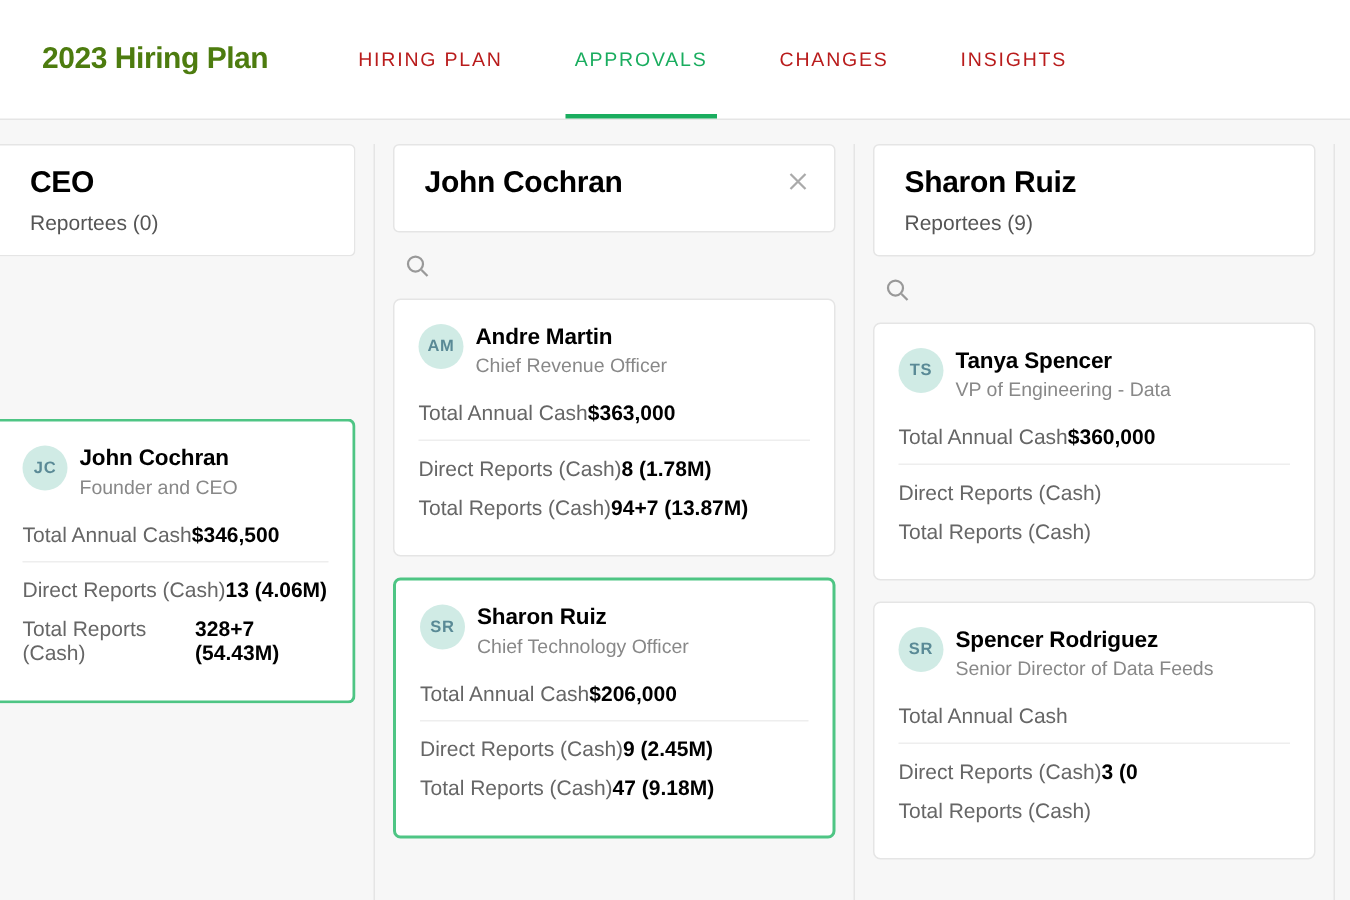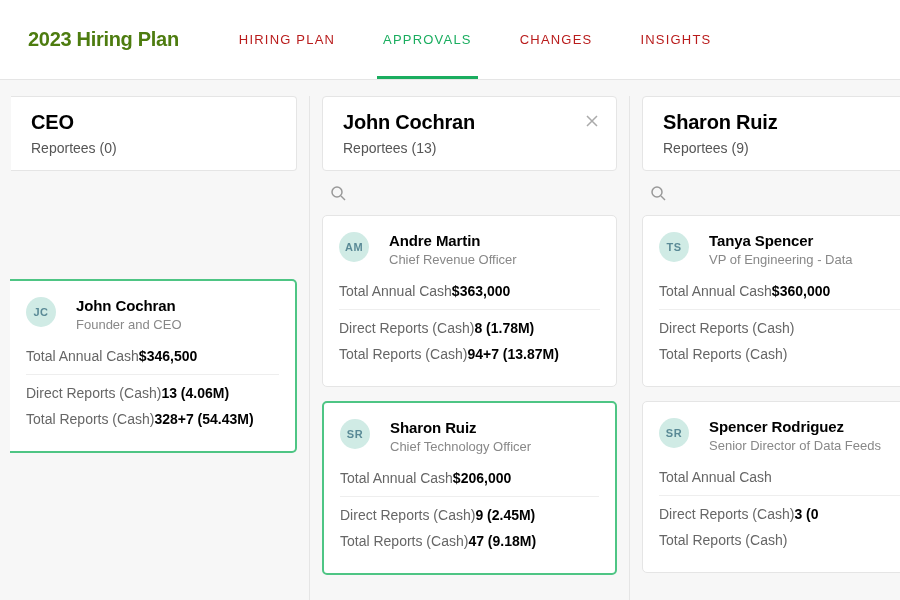--- a/index.html
+++ b/index.html
@@ -5,35 +5,35 @@
     * { margin: 0; padding: 0; box-sizing: border-box; font-family: -apple-system, BlinkMacSystemFont, "Segoe UI", Helvetica, Arial, sans-serif; }
     body { background: #fff; width: 900px; height: 600px; overflow: hidden; }
     .topbar { display: flex; align-items: center; border-bottom: 1px solid #e5e5e5; height: 80px; padding: 0 28px; }
     .plan-title { font-size: 20px; font-weight: 700; color: #4d7c0f; margin-right: 60px; letter-spacing: -0.3px; }
     .tabs { display: flex; gap: 48px; height: 100%; align-items: center; flex: 1; }
     .tab { font-size: 13px; font-weight: 500; letter-spacing: 1.2px; color: #b91c1c; cursor: pointer; height: 100%; display: flex; align-items: center; position: relative; }
     .tab.active { color: #1aad5f; }
     .tab.active::after { content: ''; position: absolute; bottom: 0; left: -6px; right: -6px; height: 3px; background: #1aad5f; }
     .board { display: flex; background: #f7f7f7; height: calc(100% - 80px); padding-top: 16px; gap: 0; overflow: hidden; }
     .column { width: 320px; flex-shrink: 0; padding: 0 12px; border-right: 1px solid #e5e5e5; display: flex; flex-direction: column; }
-    .column:first-child { width: 310px; padding-left: 11px; }
+    .column:first-child { width: 250px; padding-left: 0; }
     .col-header { background: #fff; border: 1px solid #e5e5e5; border-radius: 4px; padding: 14px 20px; margin: 0 0 8px 0; position: relative; }
     .column:first-child .col-header { border-left: none; border-radius: 0 4px 4px 0; }
     .col-name { font-size: 20px; font-weight: 700; color: #000; margin-bottom: 6px; letter-spacing: -0.2px; }
     .col-sub { font-size: 14px; color: #555; }
     .close-icon { position: absolute; top: 16px; right: 16px; cursor: pointer; color: #aaa; }
     .close-icon svg { width: 16px; height: 16px; display: block; }
     .search-row { padding: 6px 8px 14px; }
     .search-icon { width: 16px; height: 16px; color: #999; cursor: pointer; }
     .search-icon svg { width: 16px; height: 16px; display: block; }
     .spacer-no-search { height: 52px; }
     .card { background: #fff; border: 1px solid #e5e5e5; border-radius: 5px; padding: 16px 16px 14px; margin: 0 0 14px 0; }
     .column:first-child .card { border-left: none; border-radius: 0 5px 5px 0; margin-left: -1px; margin-top: 48px; }
     .card.selected { border: 2px solid #4ec584; }
-    .card-top { display: flex; align-items: flex-start; gap: 20px; margin-bottom: 16px; }
+    .card-top { display: flex; align-items: flex-start; gap: 8px; margin-bottom: 16px; }
     .avatar { width: 30px; height: 30px; border-radius: 50%; background: #d0ebe5; color: #5a8a96; font-size: 11px; font-weight: 600; display: flex; align-items: center; justify-content: center; flex-shrink: 0; letter-spacing: 0.5px; }
     .person-name { font-size: 15px; font-weight: 700; color: #000; margin-bottom: 3px; letter-spacing: -0.1px; }
     .person-title { font-size: 13px; color: #888; }
     .row { display: flex; justify-content: flex-start; align-items: baseline; font-size: 14px; margin-bottom: 10px; }
     .row-label { color: #666; }
     .row-value { color: #000; font-weight: 600; font-size: 14px; }
     .divider { height: 1px; background: #eee; margin: 4px 0 10px; }
   </style>
 </head>
 <body>
@@ -76,21 +76,20 @@
       <div class="row">
         <span class="row-label">Total Reports (Cash)</span>
         <span class="row-value">328+7 (54.43M)</span>
       </div>
     </div>
   </div>
 
   <div class="column">
     <div class="col-header">
       <div class="col-name">John Cochran</div>
-      <div class="col-sub">Reportees (13)</div>
       <div class="close-icon">
         <svg viewBox="0 0 16 16" fill="none" stroke="currentColor" stroke-width="1.5">
             <path d="M3 3 L13 13 M13 3 L3 13"></path>
           </svg>
       </div>
     </div>
     <div class="search-row">
       <div class="search-icon">
         <svg viewBox="0 0 16 16" fill="none" stroke="currentColor" stroke-width="1.5">
             <circle cx="7" cy="7" r="5"></circle>

